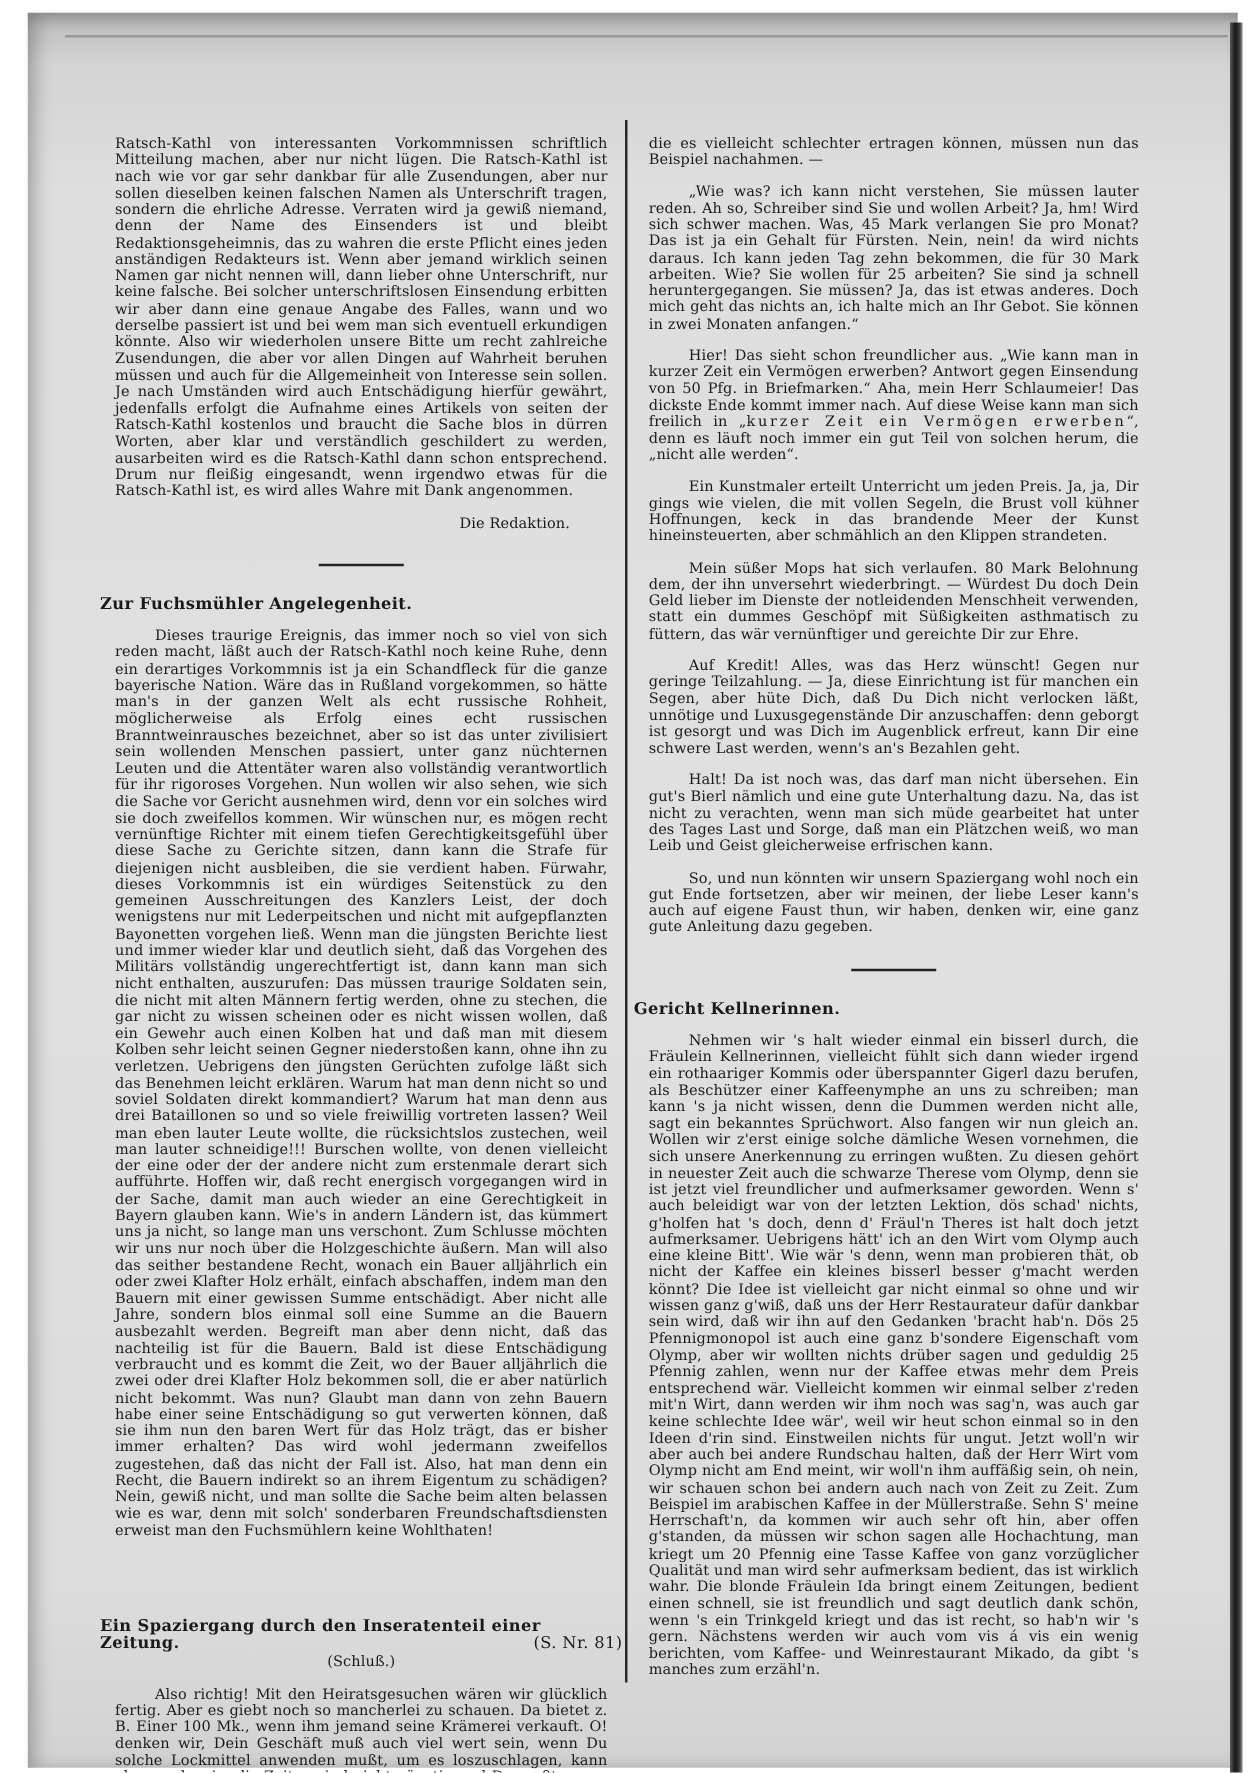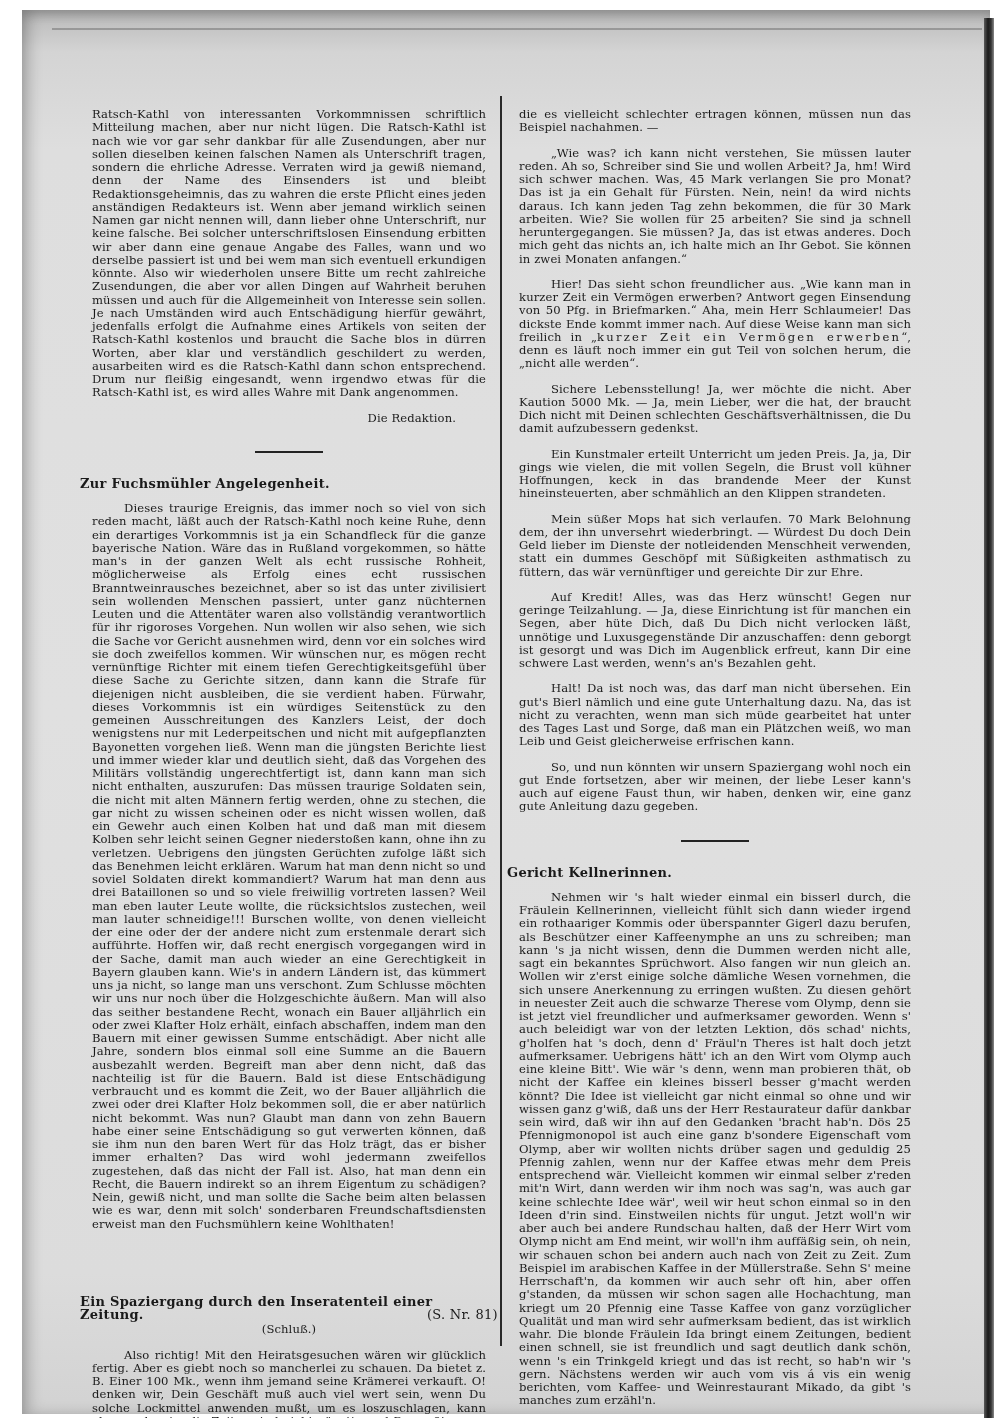--- a/index.html
+++ b/index.html
@@ -82,23 +82,22 @@
     <div class="sub">(Schluß.)</div>
     <p class="indent">Also richtig! Mit den Heiratsgesuchen wären wir glücklich fertig. Aber es giebt noch so mancherlei zu schauen. Da bietet z. B. Einer 100 Mk., wenn ihm jemand seine Krämerei verkauft. O! denken wir, Dein Geschäft muß auch viel wert sein, wenn Du solche Lockmittel anwenden mußt, um es loszuschlagen, kann aber auch sein, die Zeiten sind nicht günstig und Du mußt, wenn auch mit Verlust, verkaufen. Aber eine rechte Unsitte ist es doch, die Du da einführst, denn andere</p>
   </section>
 </div>
 
 <div class="col right">
   <section>
     <p>die es vielleicht schlechter ertragen können, müssen nun das Beispiel nachahmen. —</p>
     <p class="indent">„Wie was? ich kann nicht verstehen, Sie müssen lauter reden. Ah so, Schreiber sind Sie und wollen Arbeit? Ja, hm! Wird sich schwer machen. Was, 45 Mark verlangen Sie pro Monat? Das ist ja ein Gehalt für Fürsten. Nein, nein! da wird nichts daraus. Ich kann jeden Tag zehn bekommen, die für 30 Mark arbeiten. Wie? Sie wollen für 25 arbeiten? Sie sind ja schnell heruntergegangen. Sie müssen? Ja, das ist etwas anderes. Doch mich geht das nichts an, ich halte mich an Ihr Gebot. Sie können in zwei Monaten anfangen.“</p>
     <p class="indent"><span>Hier! Das sieht schon freundlicher aus. „Wie kann man in kurzer Zeit ein Vermögen erwerben? Antwort gegen Einsendung von 50 Pfg. in Briefmarken.“ Aha, mein Herr Schlaumeier! Das dickste Ende kommt immer nach. Auf diese Weise kann man sich freilich in „</span><span class="spaced">kurzer Zeit ein Vermögen erwerben</span><span>“, denn es läuft noch immer ein gut Teil von solchen herum, die „nicht alle werden“.</span></p>
-    <p class="indent">Sichere Lebensstellung! Ja, wer möchte die nicht. Aber Kaution 5000 Mk. — Ja, mein Lieber, wer die hat, der braucht Dich nicht mit Deinen schlechten Geschäftsverhältnissen, die Du damit aufzubessern gedenkst.</p>
     <p class="indent">Ein Kunstmaler erteilt Unterricht um jeden Preis. Ja, ja, Dir gings wie vielen, die mit vollen Segeln, die Brust voll kühner Hoffnungen, keck in das brandende Meer der Kunst hineinsteuerten, aber schmählich an den Klippen strandeten.</p>
-    <p class="indent">Mein süßer Mops hat sich verlaufen. 70 Mark Belohnung dem, der ihn unversehrt wiederbringt. — Würdest Du doch Dein Geld lieber im Dienste der notleidenden Menschheit verwenden, statt ein dummes Geschöpf mit Süßigkeiten asthmatisch zu füttern, das wär vernünftiger und gereichte Dir zur Ehre.</p>
+    <p class="indent">Mein süßer Mops hat sich verlaufen. 80 Mark Belohnung dem, der ihn unversehrt wiederbringt. — Würdest Du doch Dein Geld lieber im Dienste der notleidenden Menschheit verwenden, statt ein dummes Geschöpf mit Süßigkeiten asthmatisch zu füttern, das wär vernünftiger und gereichte Dir zur Ehre.</p>
     <p class="indent">Auf Kredit! Alles, was das Herz wünscht! Gegen nur geringe Teilzahlung. — Ja, diese Einrichtung ist für manchen ein Segen, aber hüte Dich, daß Du Dich nicht verlocken läßt, unnötige und Luxusgegenstände Dir anzuschaffen: denn geborgt ist gesorgt und was Dich im Augenblick erfreut, kann Dir eine schwere Last werden, wenn's an's Bezahlen geht.</p>
     <p class="indent">Halt! Da ist noch was, das darf man nicht übersehen. Ein gut's Bierl nämlich und eine gute Unterhaltung dazu. Na, das ist nicht zu verachten, wenn man sich müde gearbeitet hat unter des Tages Last und Sorge, daß man ein Plätzchen weiß, wo man Leib und Geist gleicherweise erfrischen kann.</p>
     <p class="indent">So, und nun könnten wir unsern Spaziergang wohl noch ein gut Ende fortsetzen, aber wir meinen, der liebe Leser kann's auch auf eigene Faust thun, wir haben, denken wir, eine ganz gute Anleitung dazu gegeben.</p>
   </section>
 
   <div class="rule"></div>
 
   <section>
     <h2 class="heading">Gericht Kellnerinnen.</h2>
     <p class="indent">Nehmen wir 's halt wieder einmal ein bisserl durch, die Fräulein Kellnerinnen, vielleicht fühlt sich dann wieder irgend ein rothaariger Kommis oder überspannter Gigerl dazu berufen, als Beschützer einer Kaffeenymphe an uns zu schreiben; man kann 's ja nicht wissen, denn die Dummen werden nicht alle, sagt ein bekanntes Sprüchwort. Also fangen wir nun gleich an. Wollen wir z'erst einige solche dämliche Wesen vornehmen, die sich unsere Anerkennung zu erringen wußten. Zu diesen gehört in neuester Zeit auch die schwarze Therese vom Olymp, denn sie ist jetzt viel freundlicher und aufmerksamer geworden. Wenn s' auch beleidigt war von der letzten Lektion, dös schad' nichts, g'holfen hat 's doch, denn d' Fräul'n Theres ist halt doch jetzt aufmerksamer. Uebrigens hätt' ich an den Wirt vom Olymp auch eine kleine Bitt'. Wie wär 's denn, wenn man probieren thät, ob nicht der Kaffee ein kleines bisserl besser g'macht werden könnt? Die Idee ist vielleicht gar nicht einmal so ohne und wir wissen ganz g'wiß, daß uns der Herr Restaurateur dafür dankbar sein wird, daß wir ihn auf den Gedanken 'bracht hab'n. Dös 25 Pfennigmonopol ist auch eine ganz b'sondere Eigenschaft vom Olymp, aber wir wollten nichts drüber sagen und geduldig 25 Pfennig zahlen, wenn nur der Kaffee etwas mehr dem Preis entsprechend wär. Vielleicht kommen wir einmal selber z'reden mit'n Wirt, dann werden wir ihm noch was sag'n, was auch gar keine schlechte Idee wär', weil wir heut schon einmal so in den Ideen d'rin sind. Einstweilen nichts für ungut. Jetzt woll'n wir aber auch bei andere Rundschau halten, daß der Herr Wirt vom Olymp nicht am End meint, wir woll'n ihm auffäßig sein, oh nein, wir schauen schon bei andern auch nach von Zeit zu Zeit. Zum Beispiel im arabischen Kaffee in der Müllerstraße. Sehn S' meine Herrschaft'n, da kommen wir auch sehr oft hin, aber offen g'standen, da müssen wir schon sagen alle Hochachtung, man kriegt um 20 Pfennig eine Tasse Kaffee von ganz vorzüglicher Qualität und man wird sehr aufmerksam bedient, das ist wirklich wahr. Die blonde Fräulein Ida bringt einem Zeitungen, bedient einen schnell, sie ist freundlich und sagt deutlich dank schön, wenn 's ein Trinkgeld kriegt und das ist recht, so hab'n wir 's gern. Nächstens werden wir auch vom vis á vis ein wenig berichten, vom Kaffee- und Weinrestaurant Mikado, da gibt 's manches zum erzähl'n.</p>

